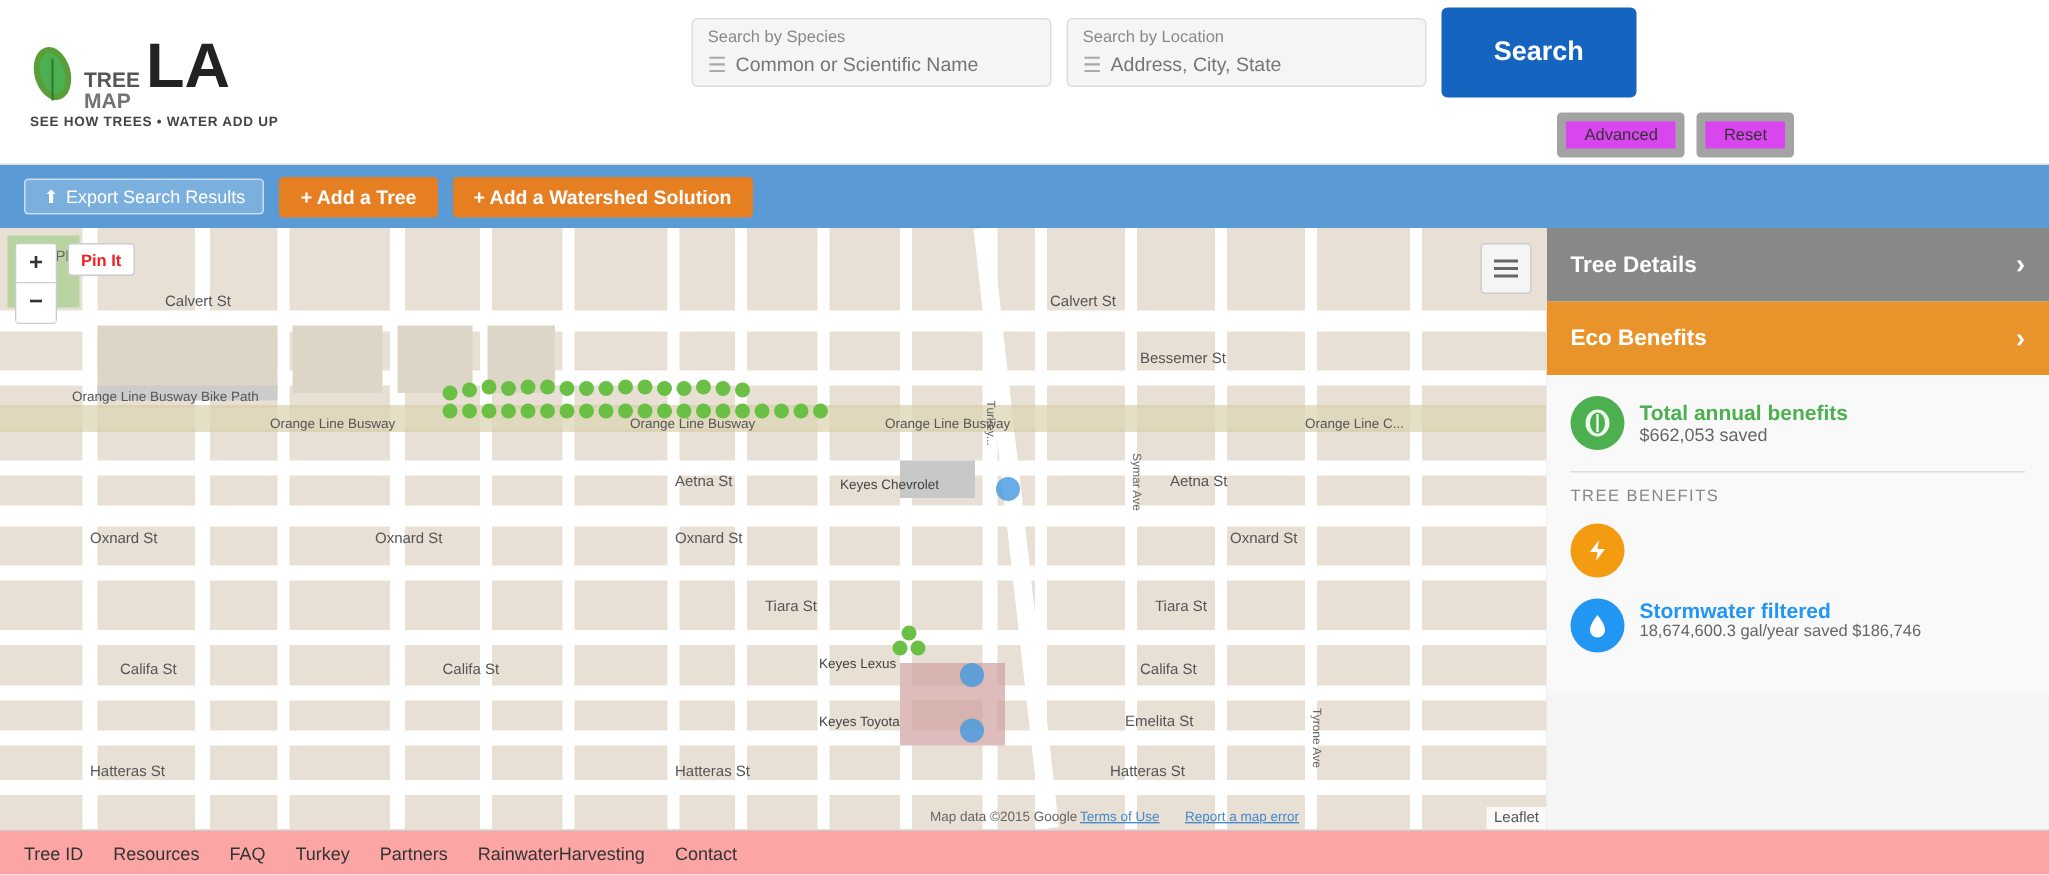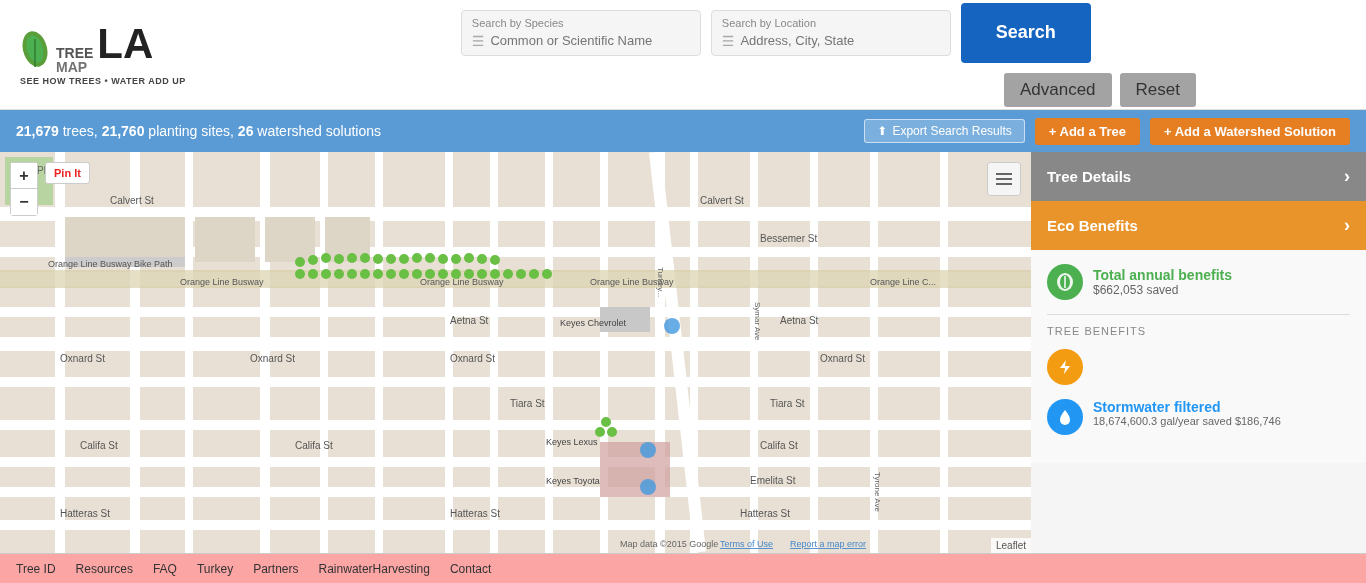--- a/index.html
+++ b/index.html
@@ -105,25 +105,25 @@
 
     #advanced-reset-row {
       display: flex;
       gap: 8px;
       justify-content: flex-end;
       width: 100%;
       padding-right: 150px;
     }
 
     .adv-btn {
-      background: #a3a3a3;
-      border: 4px solid #a3a3a3;
+      background: #d946ef;
+      border: 6px solid #a3a3a3;
       border-radius: 3px;
       padding: 3px 12px;
-      font-size: 17px;
+      font-size: 11px;
       cursor: pointer;
       color: #333;
     }
 
     
     #stats-bar {
       background: #5b9bd5;
       color: #fff;
       display: flex;
       align-items: center;
@@ -421,28 +421,20 @@
       <button id="search-button">Search</button>
     </div>
     <div id="advanced-reset-row">
       <button class="adv-btn">Advanced</button>
       <button class="adv-btn">Reset</button>
     </div>
   </div>
 </div>
 
 <div id="stats-bar">
-  <div id="stats-text">
-    <span class="bold">21,679</span>
-    <span> trees, </span>
-    <span class="bold">21,760</span>
-    <span> planting sites, </span>
-    <span class="bold">26</span>
-    <span> watershed solutions</span>
-  </div>
   <button id="export-btn" class="export-btn">
     <span>⬆</span>
     <span>Export Search Results</span>
   </button>
   <button id="add-tree-btn">+ Add a Tree</button>
   <button id="add-watershed-btn">+ Add a Watershed Solution</button>
 </div>
 
 <div id="main-content">
 

